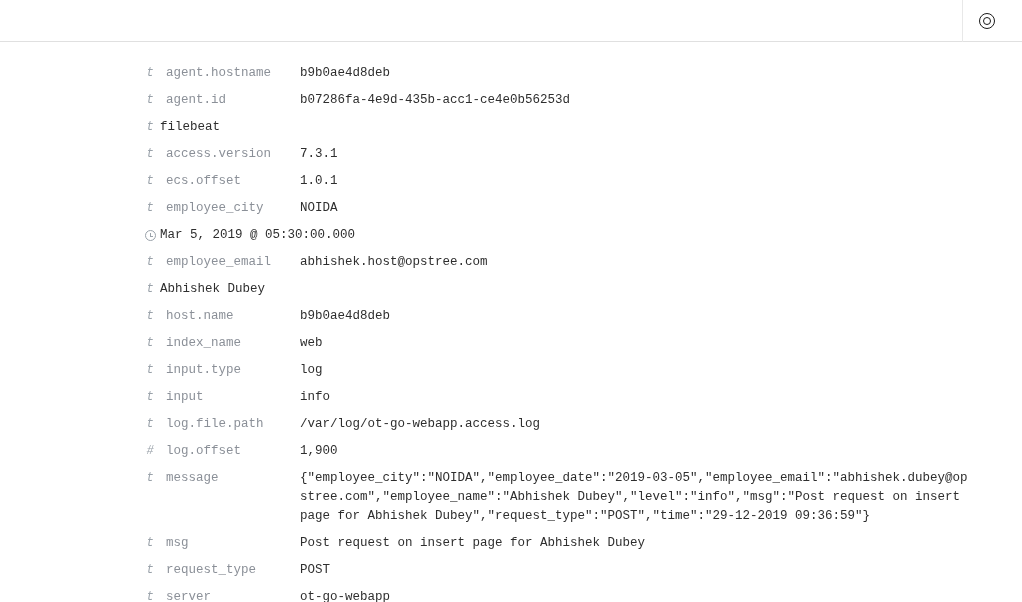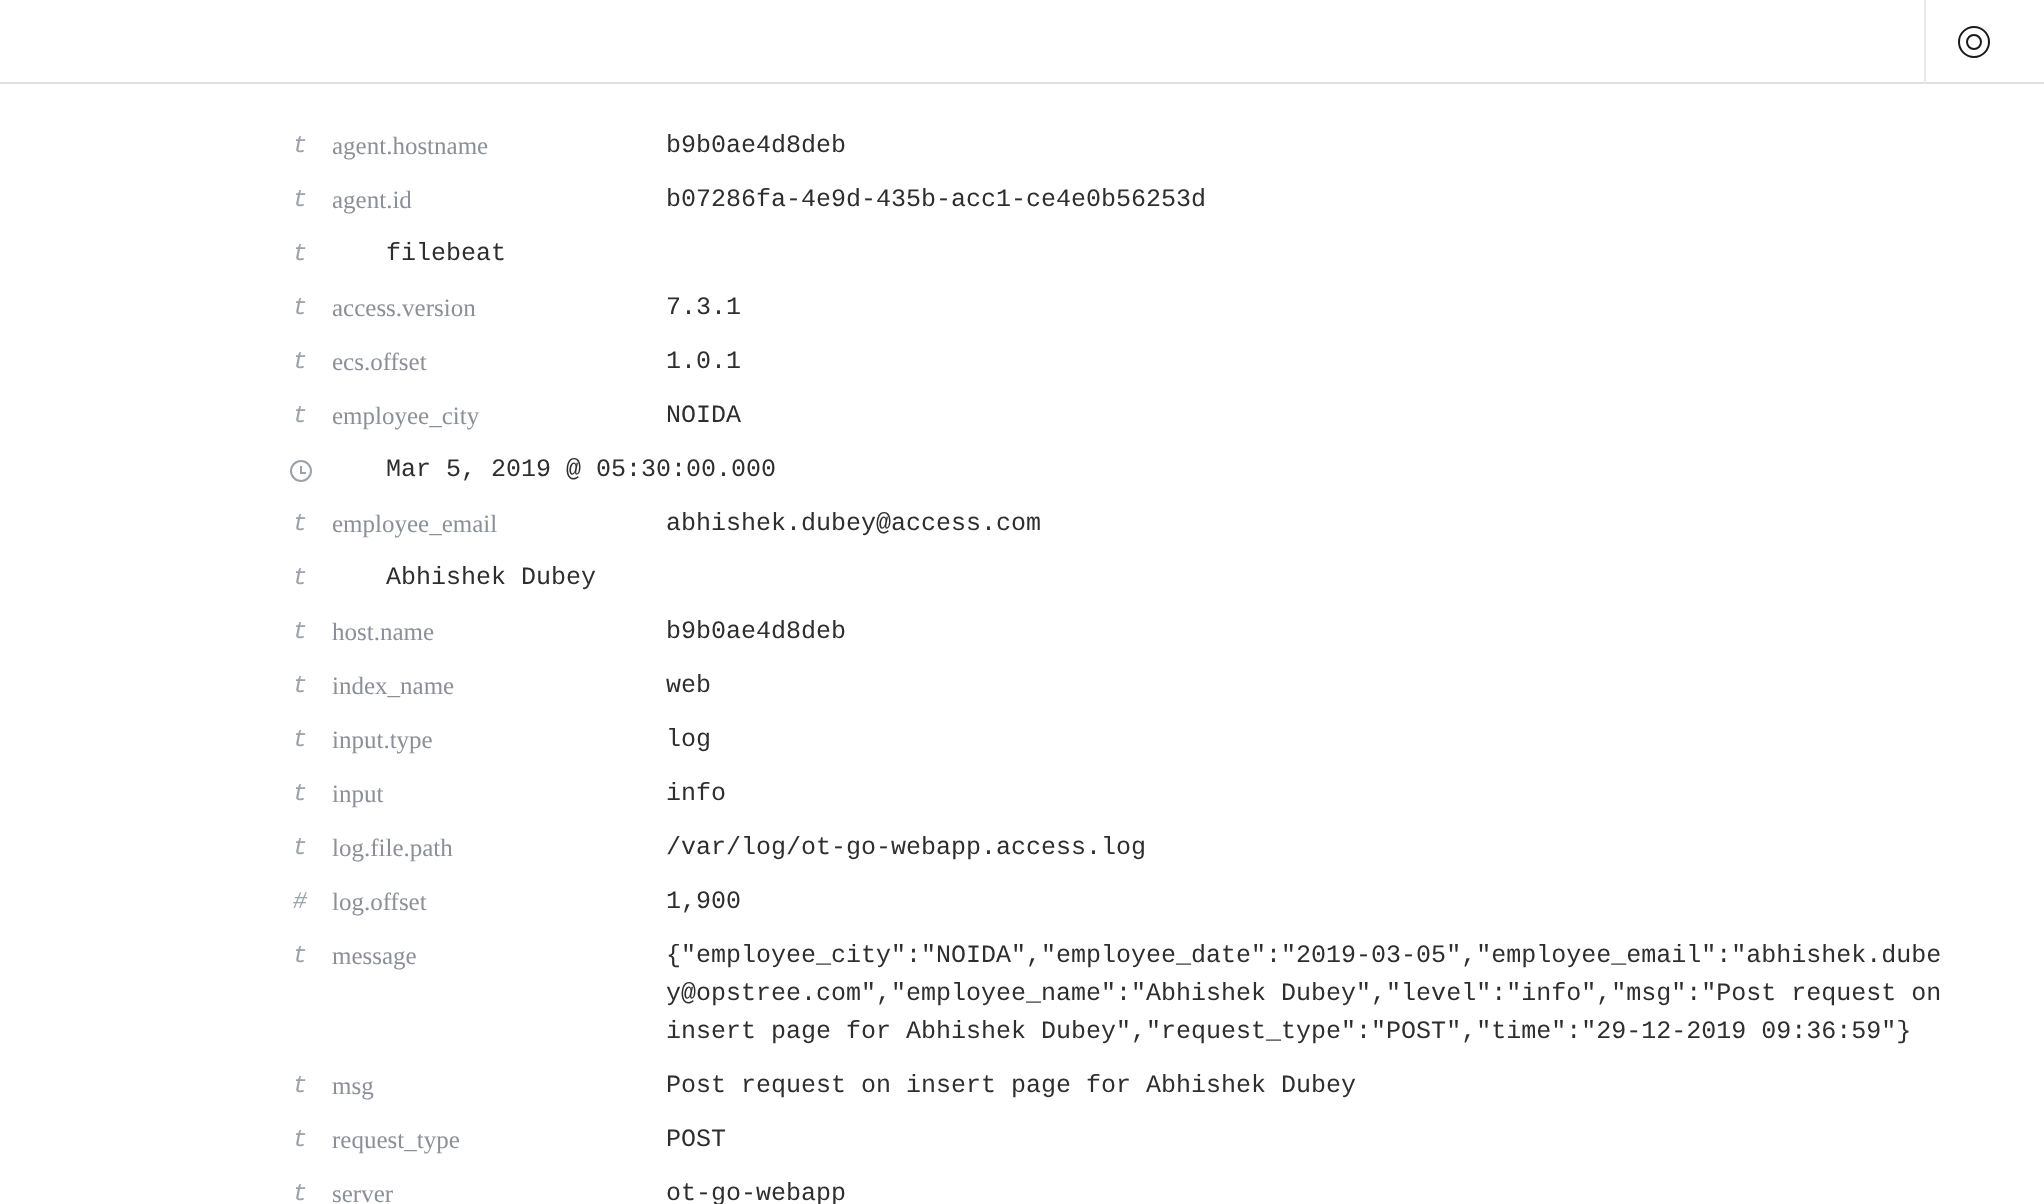--- a/index.html
+++ b/index.html
@@ -85,36 +85,35 @@
       left: 4px;
       top: 4.5px;
       width: 3px;
       height: 1.2px;
       background: #9aa2aa;
     }
     .name-col {
       width: 140px;
       flex: 0 0 140px;
       padding-left: 6px;
-      font-family: Liberation Serif, serif;
+      font-family: Liberation Mono, monospace;
       font-size: 12.5px;
       color: #8b9098;
       line-height: 19px;
       white-space: nowrap;
     }
     .value-col {
       flex: 1;
       font-family: ui-monospace, Menlo, Monaco, "Courier New", monospace;
       font-size: 12.5px;
       color: #2e2e2e;
       line-height: 19px;
       padding-right: 50px;
       word-break: break-all;
       white-space: pre-wrap;
-      margin-left: 33px;
     }
   </style>
 </head>
 <body>
 
 <div class="top-bar">
   <div class="icon-cell">
     <span class="lifebuoy-icon"></span>
   </div>
 </div>
@@ -149,21 +148,21 @@
       <div class="name-col">employee_city</div>
       <div class="value-col">NOIDA</div>
     </div>
     <div class="field-row">
       <div class="type-col"><span class="clock-icon"></span></div>
       <div class="value-col">Mar 5, 2019 @ 05:30:00.000</div>
     </div>
     <div class="field-row">
       <div class="type-col">t</div>
       <div class="name-col">employee_email</div>
-      <div class="value-col">abhishek.dubey@access.com</div>
+      <div class="value-col">abhishek.host@opstree.com</div>
     </div>
     <div class="field-row">
       <div class="type-col">t</div>
       <div class="value-col">Abhishek Dubey</div>
     </div>
     <div class="field-row">
       <div class="type-col">t</div>
       <div class="name-col">host.name</div>
       <div class="value-col">b9b0ae4d8deb</div>
     </div>

